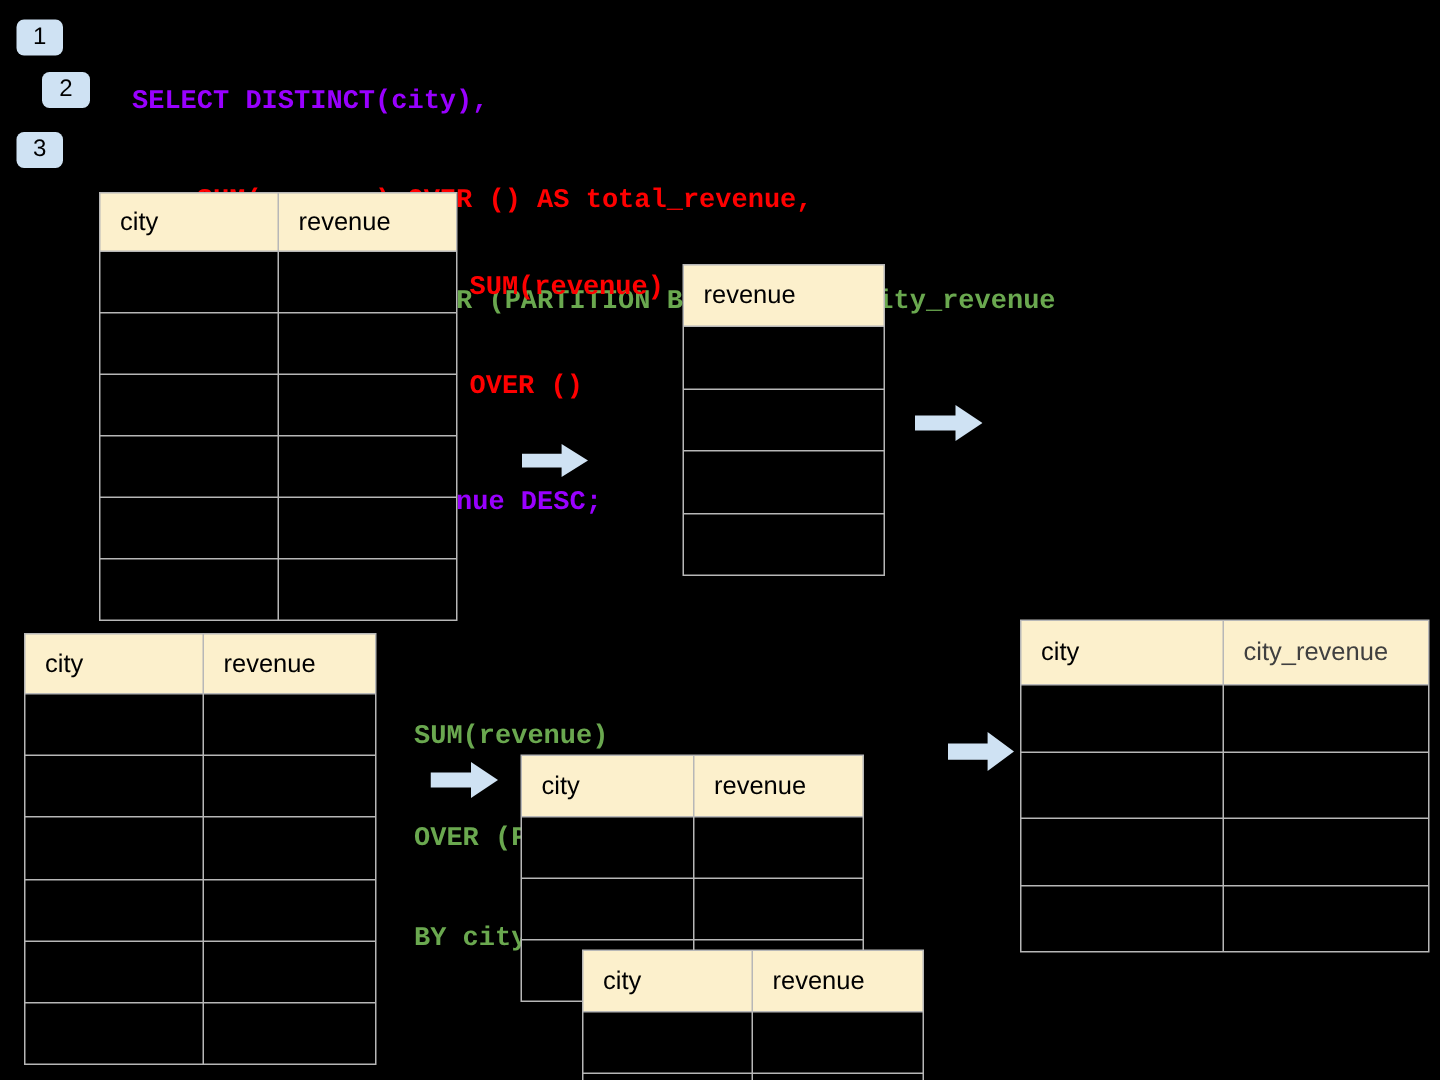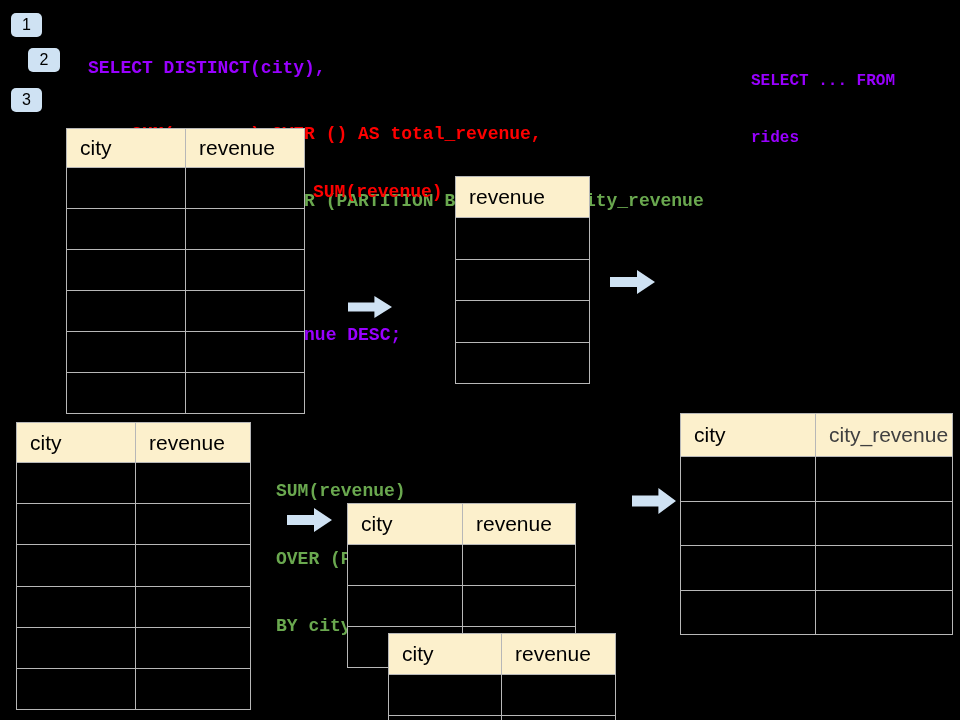--- a/index.html
+++ b/index.html
@@ -18,21 +18,21 @@
   .badge{position:absolute;width:31px;height:24px;border-radius:5px;
          display:flex;align-items:center;justify-content:center;
          font-size:16px;}
   #badge-1{left:11px;top:13px;}
   #badge-2{left:28px;top:48px;width:32px;}
   #badge-3{left:11px;top:88px;}
 
   
   .tbl{position:absolute;display:grid;gap:1px;padding:1px;}
   .thead,.trow{display:contents;}
-  .th{display:flex;align-items:center;padding-left:13px;font-size:21px;box-sizing:border-box;}
+  .th{display:flex;align-items:center;padding-left:13px;font-size:17px;box-sizing:border-box;}
   .td{min-height:0;}
 
   #tbl-rides-top{left:66px;top:128px;grid-template-columns:118px 118px;
                  grid-template-rows:38px repeat(6,40px);}
   #tbl-total-result{left:455px;top:176px;grid-template-columns:133px;
                  grid-template-rows:40px repeat(4,40.5px);}
   #tbl-rides-bottom{left:16px;top:422px;grid-template-columns:118px 114px;
                  grid-template-rows:39px repeat(6,40.2px);}
   #tbl-partition-1{left:347px;top:503px;grid-template-columns:114px 112px;
                  grid-template-rows:40px repeat(3,40px);}
@@ -59,27 +59,24 @@
   <div class="badge" id="badge-3" style="background-color: rgb(207, 226, 243);">3</div>
 
   <div id="code" class="mono">
     <div style="color: rgb(153, 0, 255);">SELECT DISTINCT(city),</div>
     <div style="color: rgb(255, 0, 0);">    SUM(revenue) OVER () AS total_revenue,</div>
     <div style="color: rgb(106, 168, 79);">    SUM(revenue) OVER (PARTITION BY city) as city_revenue</div>
     <div style="color: rgb(153, 0, 255);">  FROM rides</div>
     <div style="color: rgb(153, 0, 255);">  ORDER by city_revenue DESC;</div>
   </div>
 
-  <div id="corner-note" class="mono" style="color: rgb(153, 0, 255);">
-    <div>SELECT ... FROM</div>
-    <div>rides</div>
-  </div>
 
   <div id="label-total" class="mono" style="color: rgb(255, 0, 0);">
     <div>SUM(revenue)</div>
+    <div>OVER ()</div>
   </div>
 
   <div id="label-partition" class="mono" style="color: rgb(106, 168, 79);">
     <div>SUM(revenue)</div>
     <div>OVER (PARTITION</div>
     <div>BY city)</div>
   </div>
 
   <div class="tbl" id="tbl-rides-top" style="background-color: rgb(183, 183, 183);">
       <div class="thead"><div class="th" style="background-color: rgb(252, 240, 204); color: rgb(0, 0, 0);">city</div><div class="th" style="background-color: rgb(252, 240, 204); color: rgb(0, 0, 0);">revenue</div></div>

